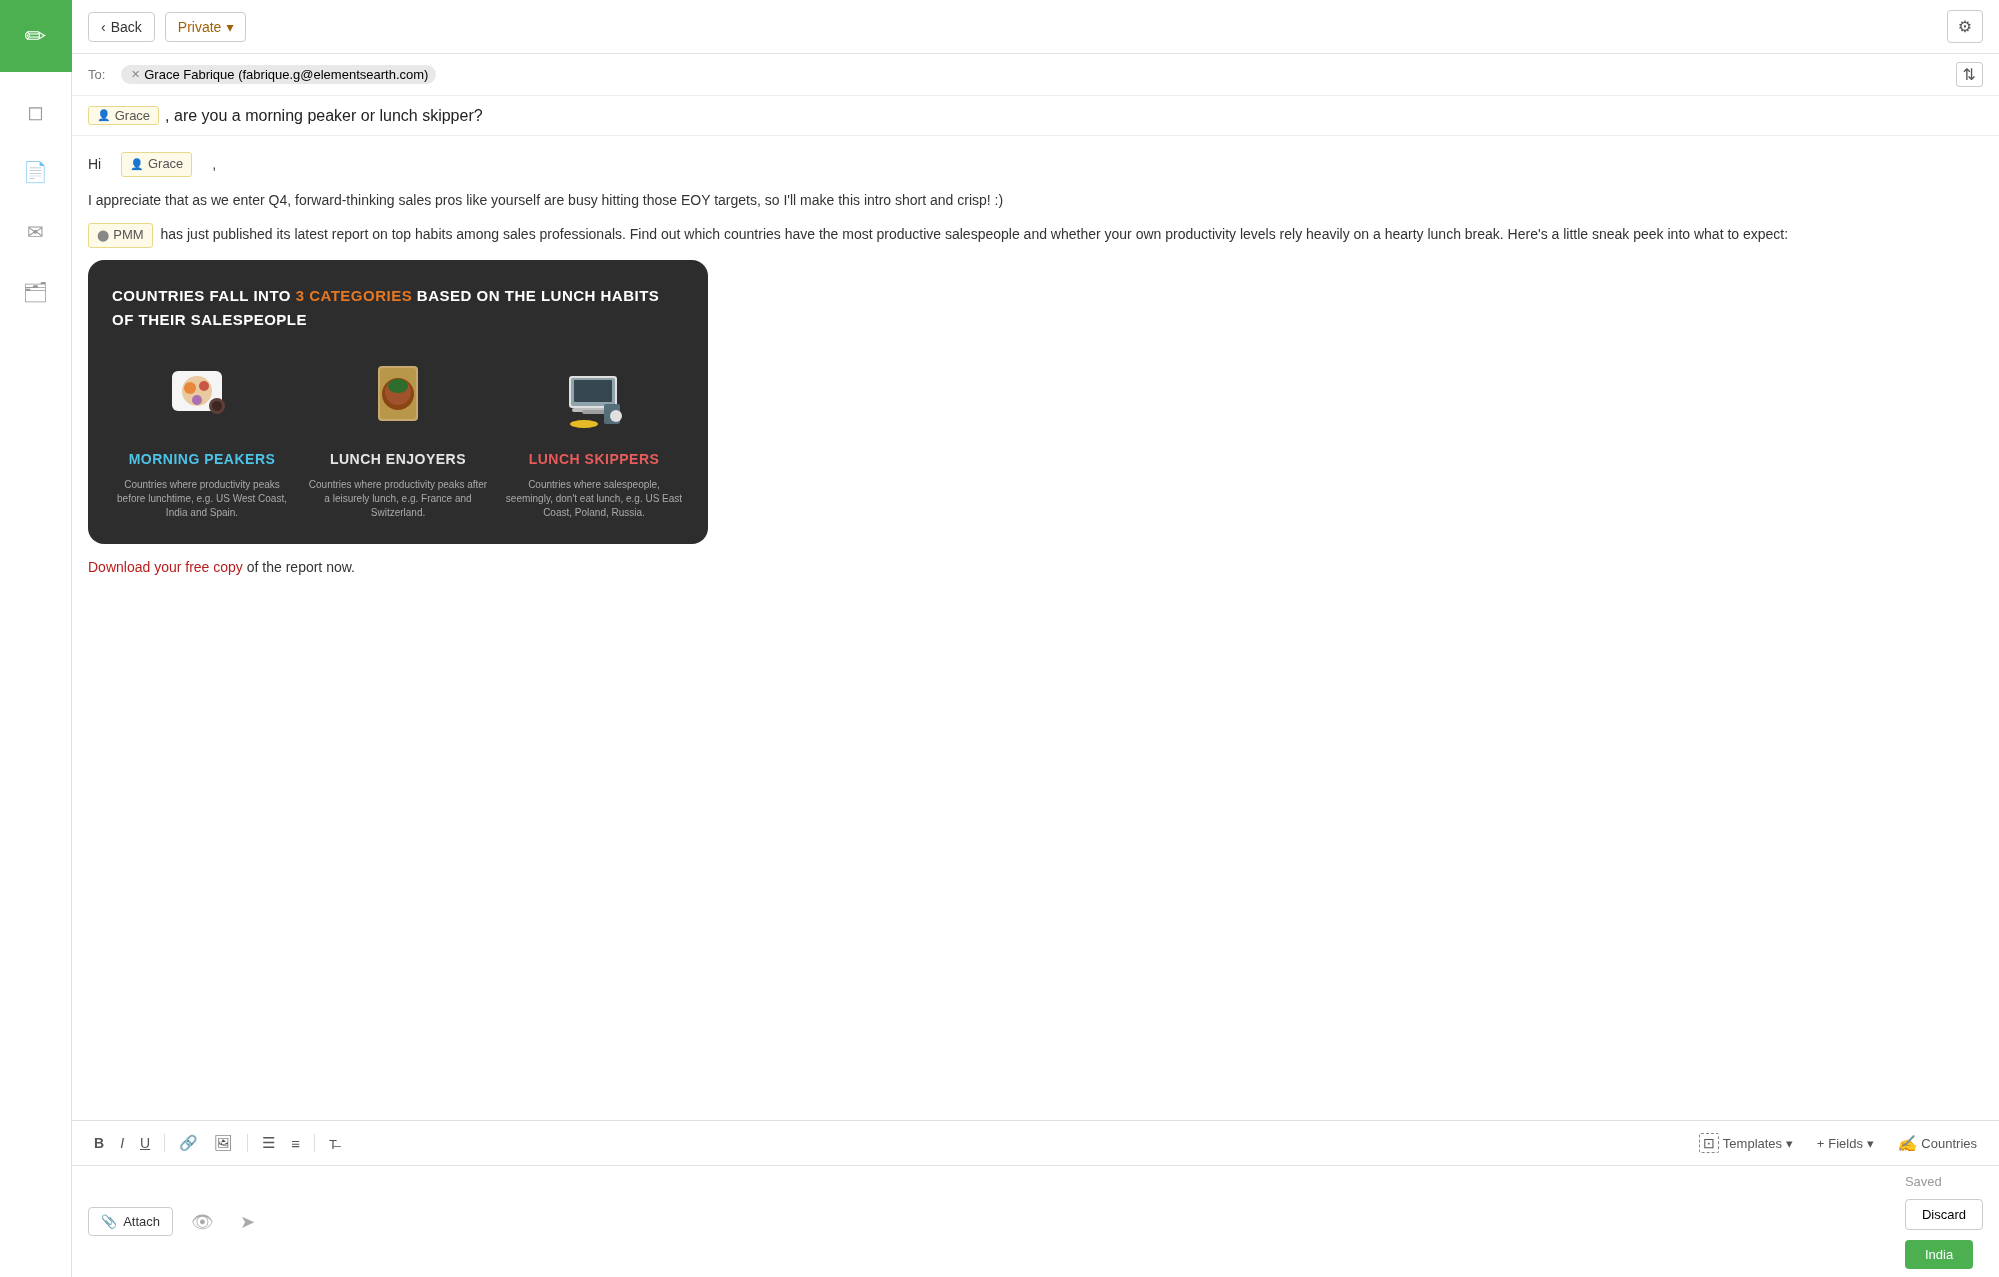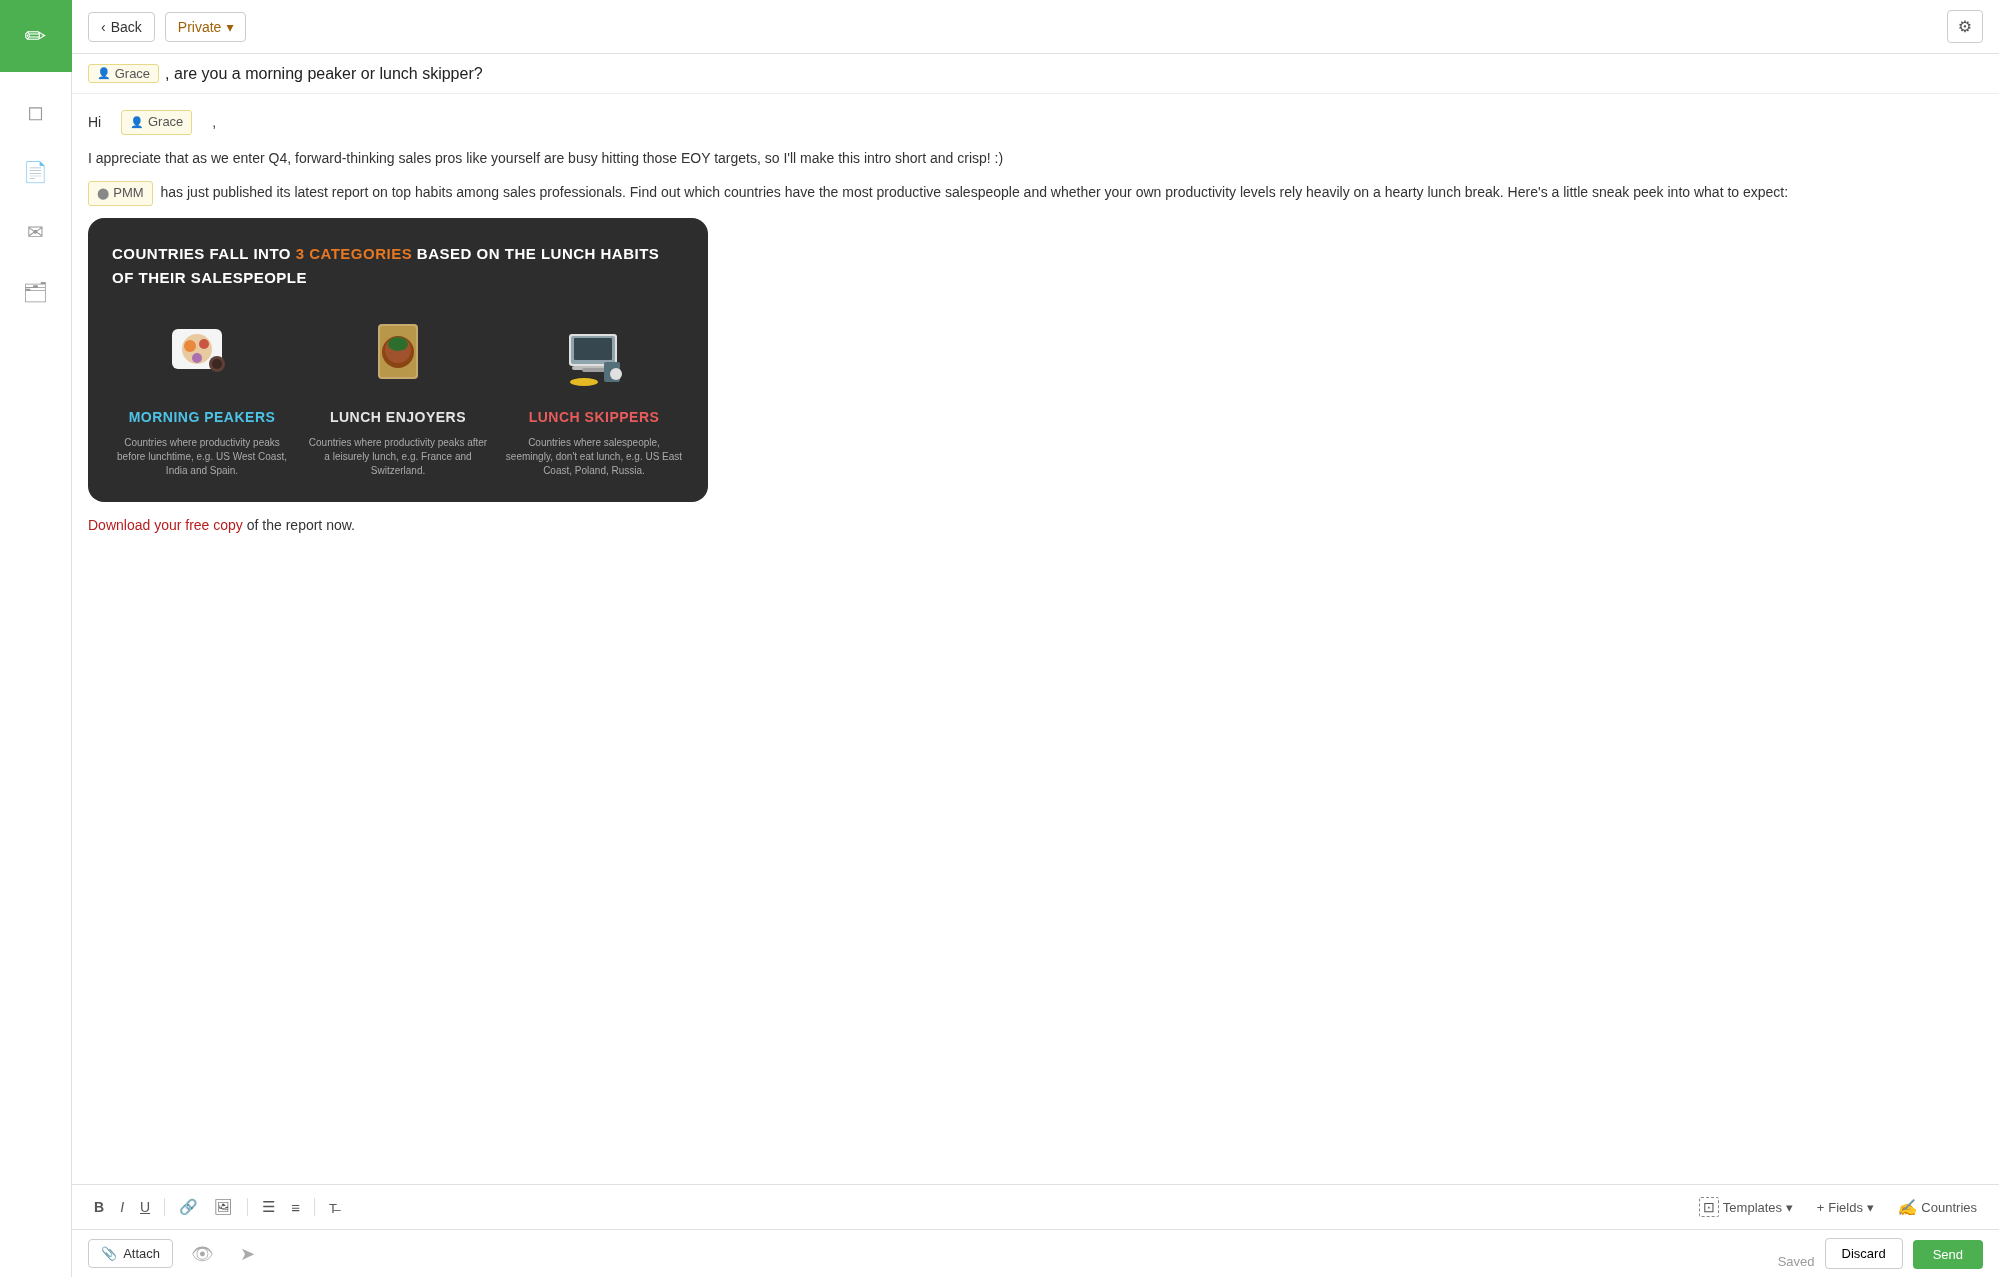--- a/index.html
+++ b/index.html
@@ -320,22 +320,23 @@
       border: none;
       cursor: pointer;
       padding: 4px 8px;
       font-size: 18px;
       color: #aaa;
       border-radius: 3px;
     }
     .bottom-right {
       margin-left: auto;
       display: flex;
-      align-items: flex-end;
+      align-items: flex-start;
       gap: 10px;
+      flex-direction: column;
     }
     .saved-label {
       color: #999;
       font-size: 13px;
     }
     .discard-btn {
       border: 1px solid #ccc;
       border-radius: 4px;
       padding: 7px 16px;
       background: #fff;
@@ -393,20 +394,30 @@
         <span>▾</span>
       </button>
     </div>
     <button class="gear-btn">
       <span>⚙</span>
     </button>
   </div>
 
   <div class="compose-area">
 
+    <div class="to-row">
+      <span class="to-label">To:</span>
+      <div class="recipient-chip">
+        <span class="chip-close">✕</span>
+        <span>Grace Fabrique (fabrique.g@elementsearth.com)</span>
+      </div>
+      <button class="to-expand-btn">
+        <span>⇅</span>
+      </button>
+    </div>
 
     <div class="subject-row">
       <span class="merge-tag">
         <span class="merge-tag-icon">👤</span>
         <span>Grace</span>
       </span>
       <span>, are you a morning peaker or lunch skipper?</span>
     </div>
 
     <div class="email-body">
@@ -545,18 +556,18 @@
       <button class="icon-btn">
         <span>👁</span>
       </button>
       <button class="icon-btn">
         <span>➤</span>
       </button>
 
       <div class="bottom-right">
         <span class="saved-label">Saved</span>
         <button class="discard-btn">Discard</button>
-        <button class="send-btn">Send</button>
+        <button class="send-btn">India</button>
       </div>
     </div>
 
   </div>
 </div>
 
 </body></html>

